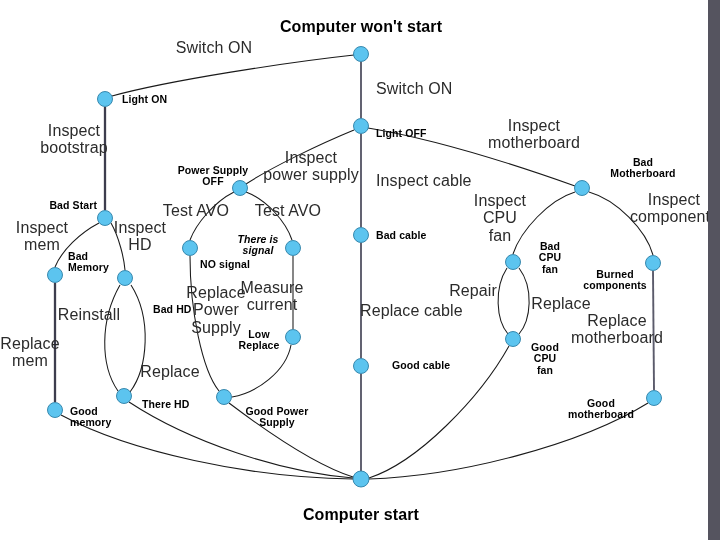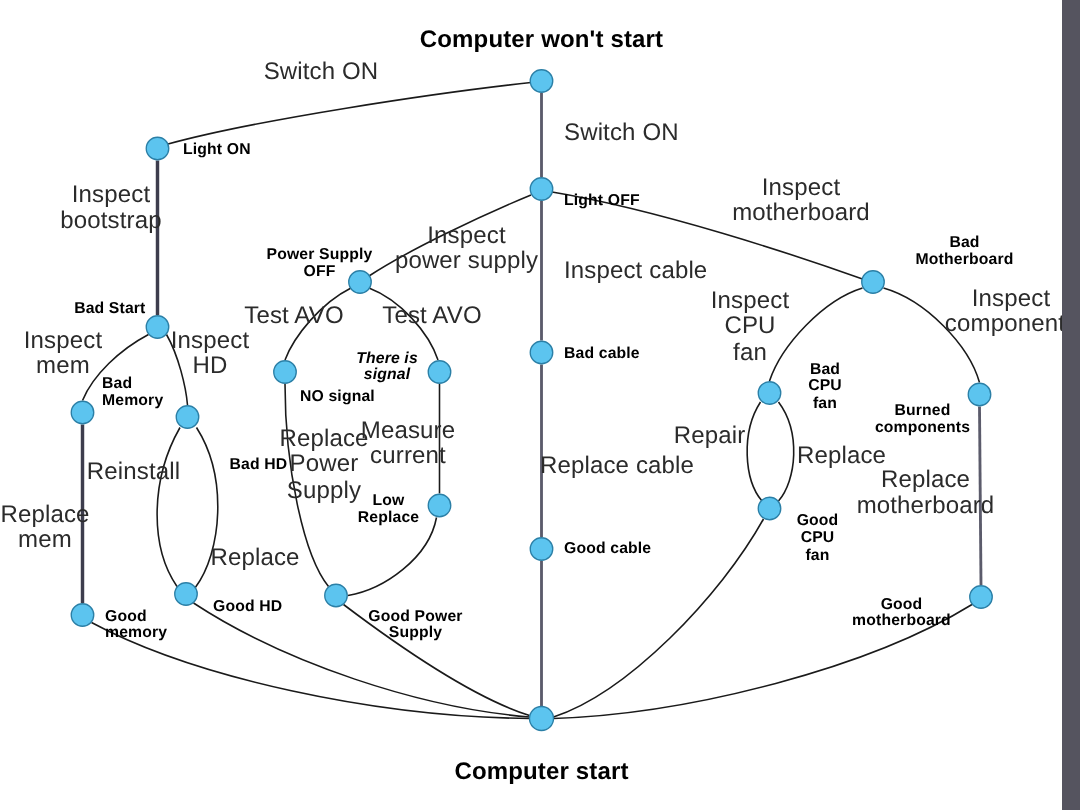--- a/index.html
+++ b/index.html
@@ -170,32 +170,32 @@
       <div class="lbl edge-label al-c" style="left: 617px; top: 329px;">Replace
 motherboard</div>
       <div class="lbl node-label al-l" style="left: 122px; top: 100px; text-align: right;">Light ON</div>
       <div class="lbl node-label al-l" style="left: 376px; top: 120px; margin-top: 14px;">Light OFF</div>
       <div class="lbl node-label al-r" style="left: 97px; top: 206px;">Bad Start</div>
       <div class="lbl node-label al-l" style="left: 68px; top: 262px;">Bad
 Memory</div>
       <div class="lbl node-label al-l" style="left: 153px; top: 266px; margin-top: 44px;">Bad HD</div>
       <div class="lbl node-label al-l" style="left: 70px; top: 417px;">Good
 memory</div>
-      <div class="lbl node-label al-l" style="left: 142px; top: 405px;">Good HD</div>
+      <div class="lbl node-label al-l" style="left: 142px; top: 405px;">There HD</div>
       <div class="lbl node-label al-c" style="left: 213px; top: 176px;">Power Supply
 OFF</div>
       <div class="lbl node-label al-l" style="left: 200px; top: 265px;">NO signal</div>
       <div class="lbl node-label al-c" style="left: 258px; top: 245px; font-style: italic;">There is
 signal</div>
       <div class="lbl node-label al-c" style="left: 259px; top: 340px;">Low
 Replace</div>
       <div class="lbl node-label al-c" style="left: 277px; top: 417px;">Good Power
 Supply</div>
       <div class="lbl node-label al-l" style="left: 376px; top: 236px;">Bad cable</div>
-      <div class="lbl node-label al-l" style="left: 376px; top: 366px;">Good cable</div>
+      <div class="lbl node-label al-l" style="left: 392px; top: 366px;">Good cable</div>
       <div class="lbl node-label al-c" style="left: 643px; top: 168px;">Bad
 Motherboard</div>
       <div class="lbl node-label al-c" style="left: 550px; top: 258px;">Bad
 CPU
 fan</div>
       <div class="lbl node-label al-c" style="left: 615px; top: 280px;">Burned
 components</div>
       <div class="lbl node-label al-c" style="left: 545px; top: 359px;">Good
 CPU
 fan</div>

